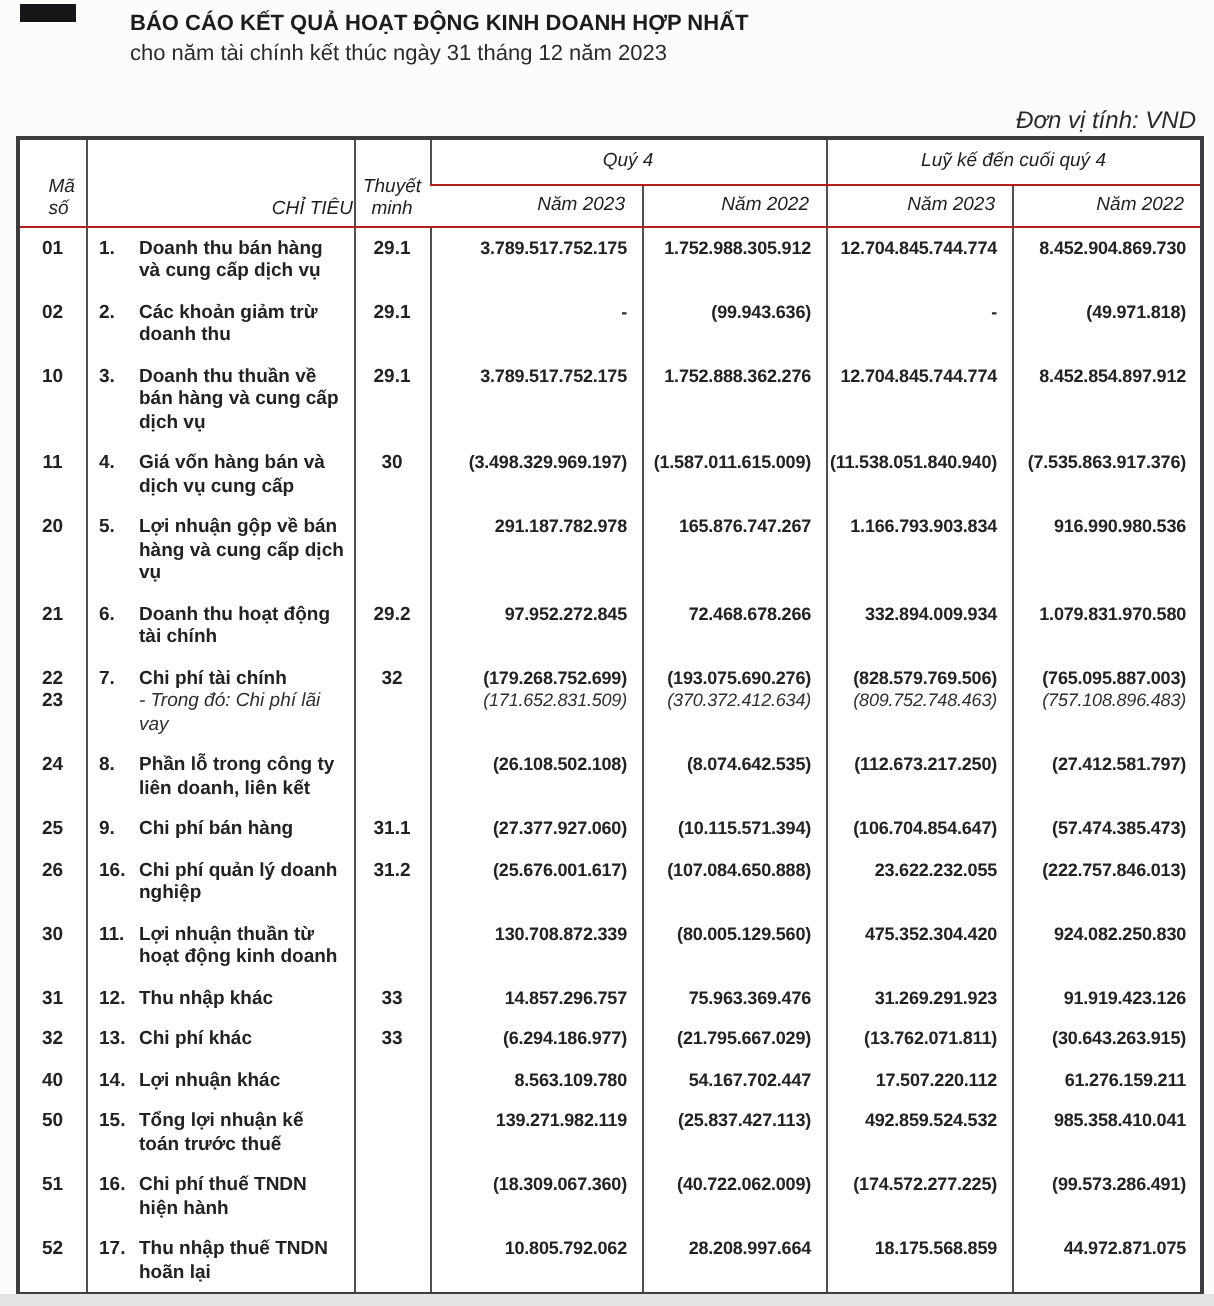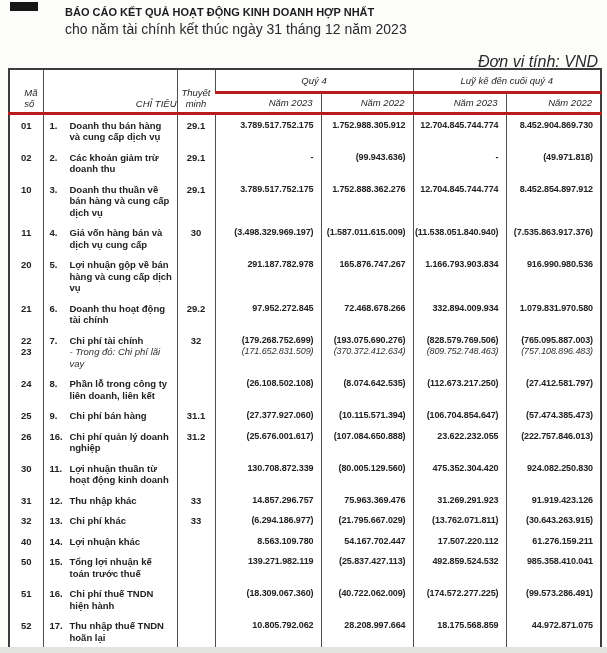--- a/index.html
+++ b/index.html
@@ -10,36 +10,36 @@
     font-family:"Liberation Sans","DejaVu Sans",sans-serif;
     color:#222;
     overflow:hidden;
   }
   .scan-mark {
     position:absolute; left:10px; top:2px;
     width:28px; height:9px; background:#161616;
   }
   .doc-header { position:absolute; left:65px; top:6px; }
   .doc-title { font-size:11px; font-weight:bold; color:#1c1c1c; }
-  .doc-subtitle { font-size:14px; margin-top:3px; color:#2a2a2a; }
+  .doc-subtitle { font-size:11px; margin-top:3px; color:#2a2a2a; }
   .unit-note {
     position:absolute; right:9px; top:53px;
-    font-size:16px; font-style:italic; color:#2a2a2a;
+    font-size:12px; font-style:italic; color:#2a2a2a;
   }
   table.report {
     position:absolute; left:8px; top:68px;
     width:592px; border-collapse:collapse; table-layout:fixed;
     background:#fff;
     border:2px solid #3d3d3d;
   }
   th, td { border-left:1px solid #4e4e4e; }
   th:first-child, td:first-child { border-left:none; }
   thead th {
     font-style:italic; font-weight:normal; font-size:9.5px; color:#1f1f1f;
-    border-bottom:3px solid #b91c1c;
+    border-bottom:1px solid #b91c1c;
   }
   th.h-code { vertical-align:bottom; text-align:center; padding-bottom:3px;padding-left:14px; }
   th.h-code span { display:inline-block; width:18px; text-align:left; line-height:11px; }
   th.h-ind  { vertical-align:bottom; text-align:right; padding:0 0 3px 6px; }
   th.h-note { vertical-align:bottom; text-align:center; padding-bottom:3px; line-height:11px; }
   th.h-group { height:23px; text-align:center; vertical-align:middle; }
   th.h-year { height:21px; text-align:right; vertical-align:middle; padding-right:8px; }
   tbody td { vertical-align:top; font-size:9.5px; line-height:11.5px; }
   td.c-code { text-align:center; font-weight:bold; padding:5px 0 4px 0; }
   td.c-ind  { padding:5px 3px 4px 6px; }

